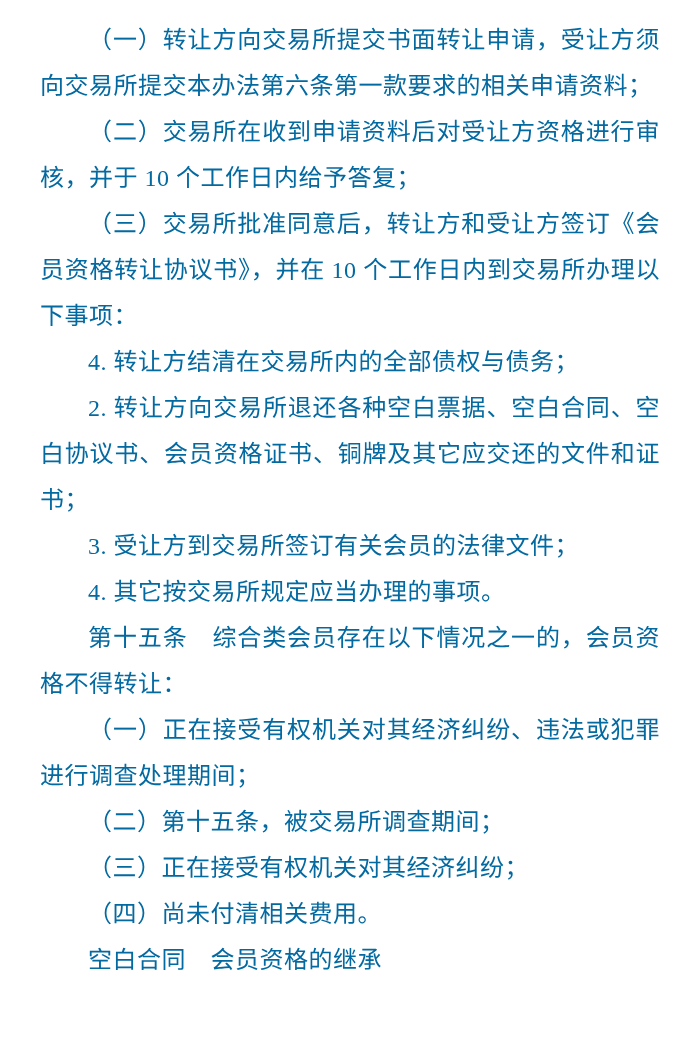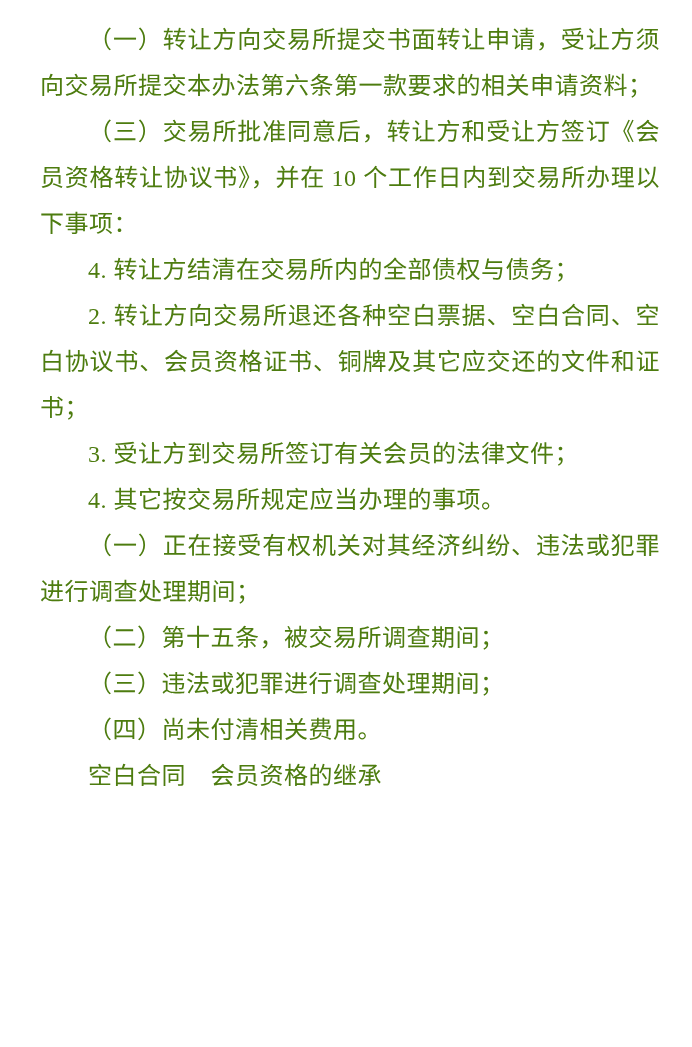--- a/index.html
+++ b/index.html
@@ -12,41 +12,43 @@
     height: 1047px;
     overflow: hidden;
     font-family: "Liberation Serif", "DejaVu Serif", serif;
   }
   .page {
     box-sizing: border-box;
     width: 692px;
     height: 1047px;
     padding: 17px 32px 0 40px;
     background: #ffffff;
-    color: #4d7c0f;
+    color: #0369a1;
   }
   .page p {
     margin: 0;
     font-size: 24px;
     line-height: 46px;
     text-align: justify;
     text-justify: inter-character;
     text-indent: 2em;
     letter-spacing: 0.5px;
     word-break: break-all;
   }
 </style>
 </head>
 <body>
 
 <div class="page">
   <p>（一）转让方向交易所提交书面转让申请，受让方须向交易所提交本办法第六条第一款要求的相关申请资料；</p>
+  <p>（二）交易所在收到申请资料后对受让方资格进行审核，并于 10 个工作日内给予答复；</p>
   <p>（三）交易所批准同意后，转让方和受让方签订《会员资格转让协议书》，并在 10 个工作日内到交易所办理以下事项：</p>
   <p>4. 转让方结清在交易所内的全部债权与债务；</p>
   <p>2. 转让方向交易所退还各种空白票据、空白合同、空白协议书、会员资格证书、铜牌及其它应交还的文件和证书；</p>
   <p>3. 受让方到交易所签订有关会员的法律文件；</p>
   <p>4. 其它按交易所规定应当办理的事项。</p>
+  <p>第十五条　综合类会员存在以下情况之一的，会员资格不得转让：</p>
   <p>（一）正在接受有权机关对其经济纠纷、违法或犯罪进行调查处理期间；</p>
   <p>（二）第十五条，被交易所调查期间；</p>
-  <p>（三）违法或犯罪进行调查处理期间；</p>
+  <p>（三）正在接受有权机关对其经济纠纷；</p>
   <p>（四）尚未付清相关费用。</p>
   <p>空白合同　会员资格的继承</p>
 </div>
 
 </body></html>

